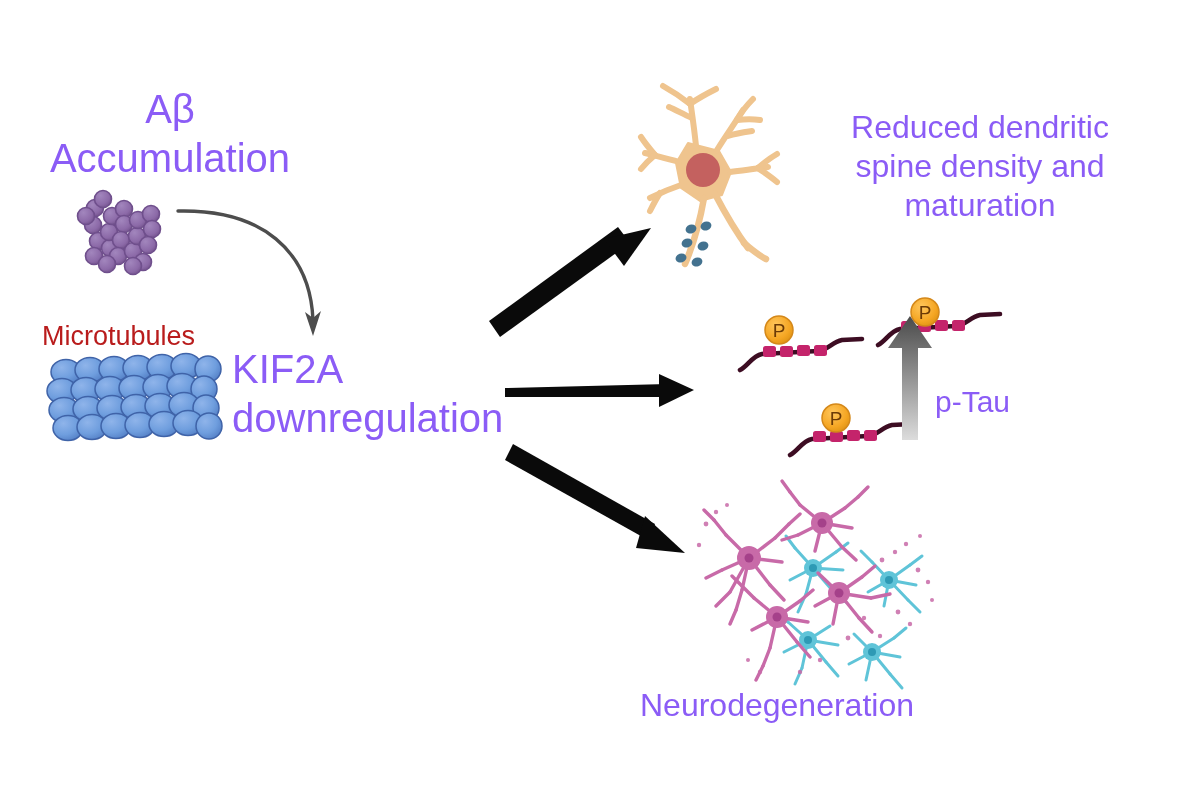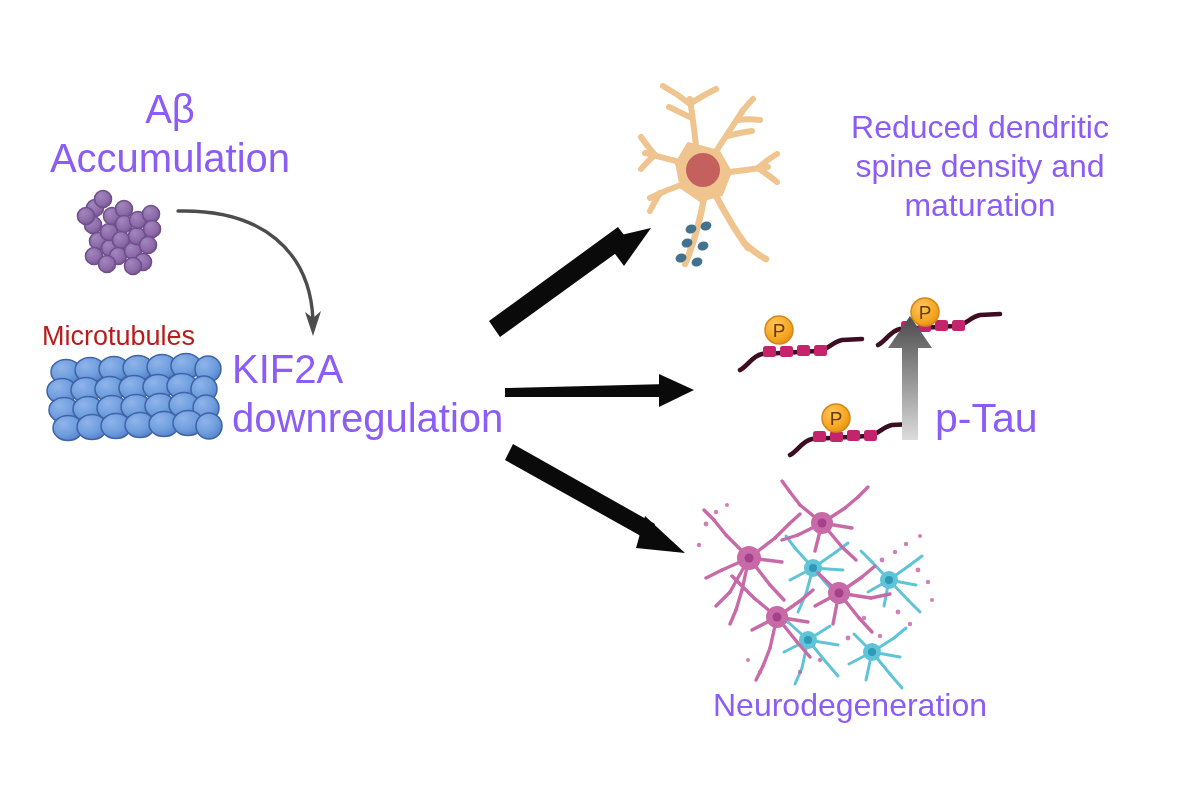--- a/index.html
+++ b/index.html
@@ -47,27 +47,27 @@
     text-align: left;
     font-size: 40px;
   }
   #dendritic-label {
     left: 820px; top: 108px;
     width: 320px;
     text-align: center;
     font-size: 32px;
   }
   #ptau-label {
-    left: 935px; top: 393px;
-    font-size: 41px;
+    left: 935px; top: 384px;
+    font-size: 30px;
   }
   #neurodeg-label {
     left: 640px; top: 686px;
     width: 420px;
-    text-align: center;
+    text-align: left;
     font-size: 32px;
   }
 
   
   svg { display: block; }
 </style>
 </head>
 <body>
 
 <svg id="canvas" viewBox="0 0 1200 785" xmlns="http://www.w3.org/2000/svg">

